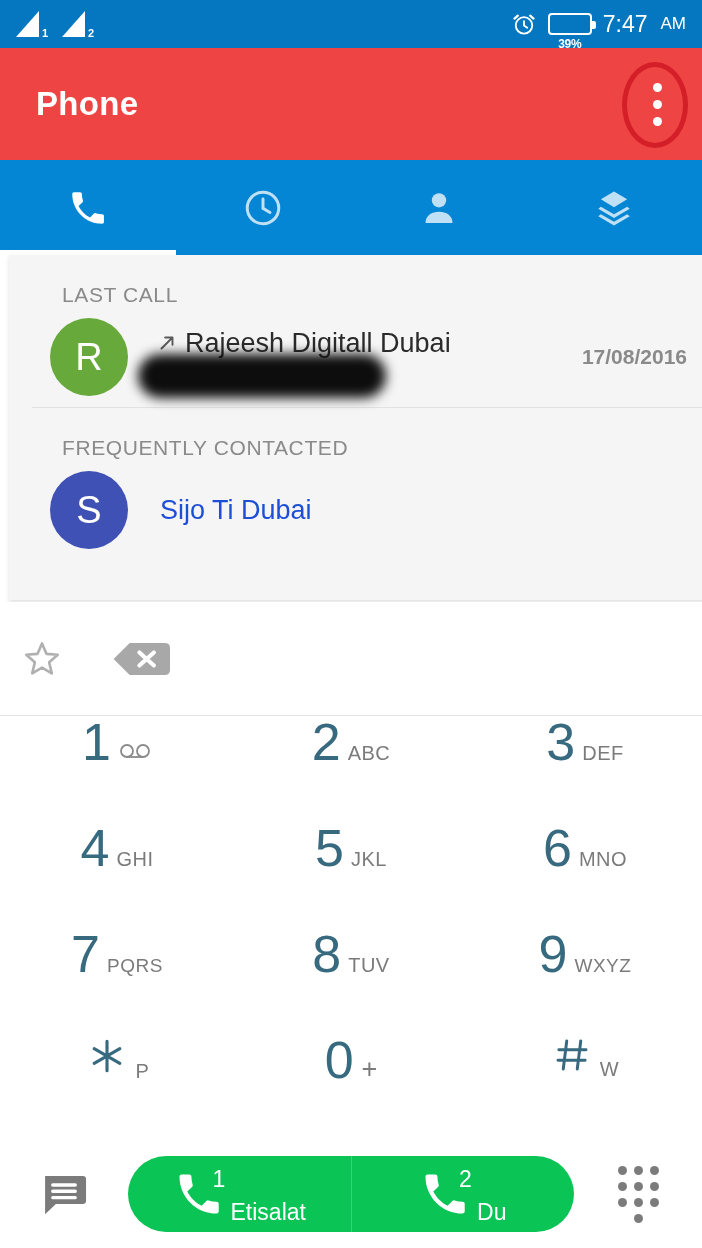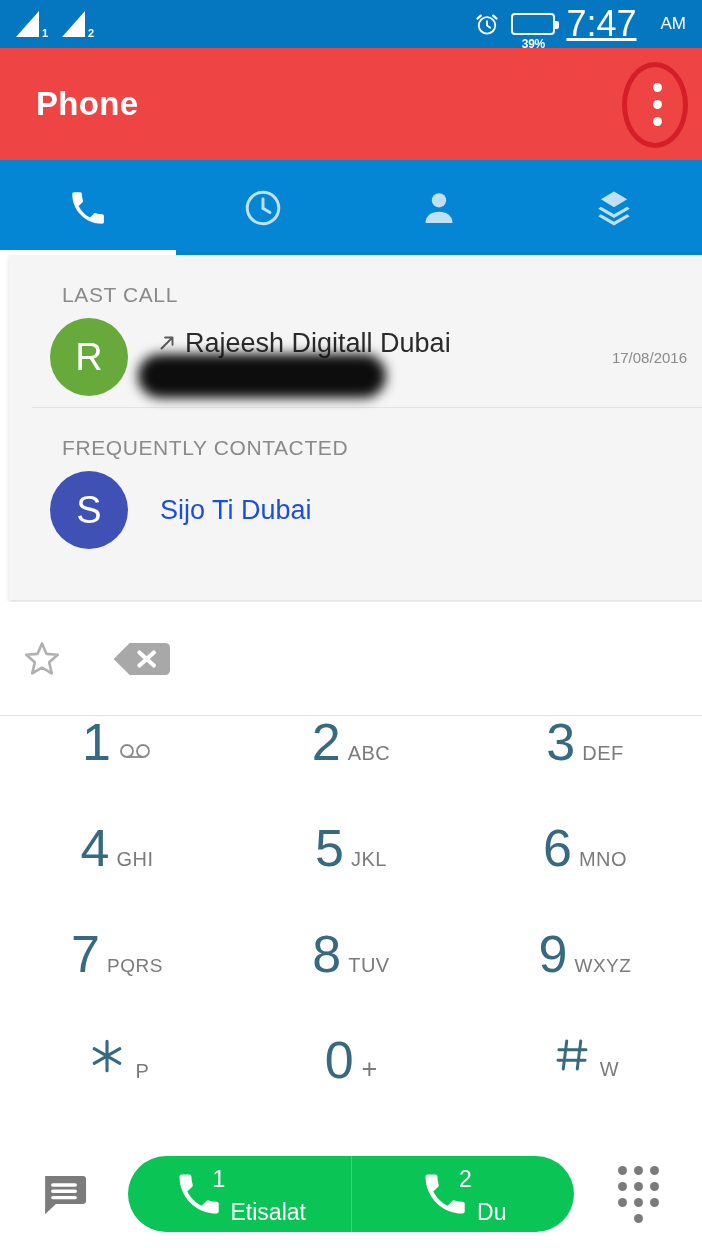--- a/index.html
+++ b/index.html
@@ -28,22 +28,22 @@
   .alarm { width:26px; height:26px; display:block; }
   .batt {
     position:relative; width:44px; height:22px; border:2px solid #fff; border-radius:4px;
     display:flex; align-items:center; justify-content:center;
   }
   .batt:after {
     content:""; position:absolute; right:-6px; top:6px; width:4px; height:8px;
     background:#fff; border-radius:0 2px 2px 0;
   }
   .batt span { font-size:12px; font-weight:700; letter-spacing:-0.3px;margin-top:39px; }
-  .clock-time { font-size:36px; font-weight:400; letter-spacing:0px;text-decoration:underline; }
-  .clock-ampm { font-size:17px; font-weight:400; margin-left:13px; }
+  .clock-time { font-size:23px; font-weight:400; letter-spacing:0px; }
+  .clock-ampm { font-size:17px; font-weight:400; margin-left:2px; }
 
   
   .appbar {
     position:absolute; top:48px; left:0; width:702px; height:112px;
     background:#ef4444; display:flex; align-items:center;
   }
   .app-title { color:#fff; font-size:33px; font-weight:700; padding-left:36px; letter-spacing:0.3px; }
   .overflow {
     position:absolute; right:30px; top:50%; transform:translateY(-50%);
     width:30px; height:50px; display:flex; flex-direction:column;
@@ -85,21 +85,21 @@
     font-family:"Liberation Sans", sans-serif;
   }
   .row-main { flex:1; padding-left:28px; min-width:0; }
   .row-title { display:flex; align-items:center; gap:7px; font-size:27px; color:#2b2b2b; }
   .call-arrow { width:22px; height:22px; flex:none; display:block; }
   .row-sub { position:relative; font-size:21px; color:#7d7d7d; margin-top:4px; height:24px; }
   .redact {
     position:absolute; left:-18px; top:-9px; width:248px; height:44px;
     background:#0d0d0d; border-radius:26px; filter:blur(6px);
   }
-  .row-date { font-size:15px; color:#8a8a8a; flex:none; }
+  .row-date { font-size:21px; color:#8a8a8a; flex:none;font-weight:bold; }
   .divider { height:1px; background:#e2e2e2; margin:0; }
 
   
   .searchrow {
     position:absolute; top:602px; left:0; width:702px; height:114px;
     background:#fff; display:flex; align-items:center;
     border-bottom:1px solid #e3e3e3;
   }
   .star-btn { width:84px; display:flex; align-items:center; justify-content:center; }
   .search-input {

